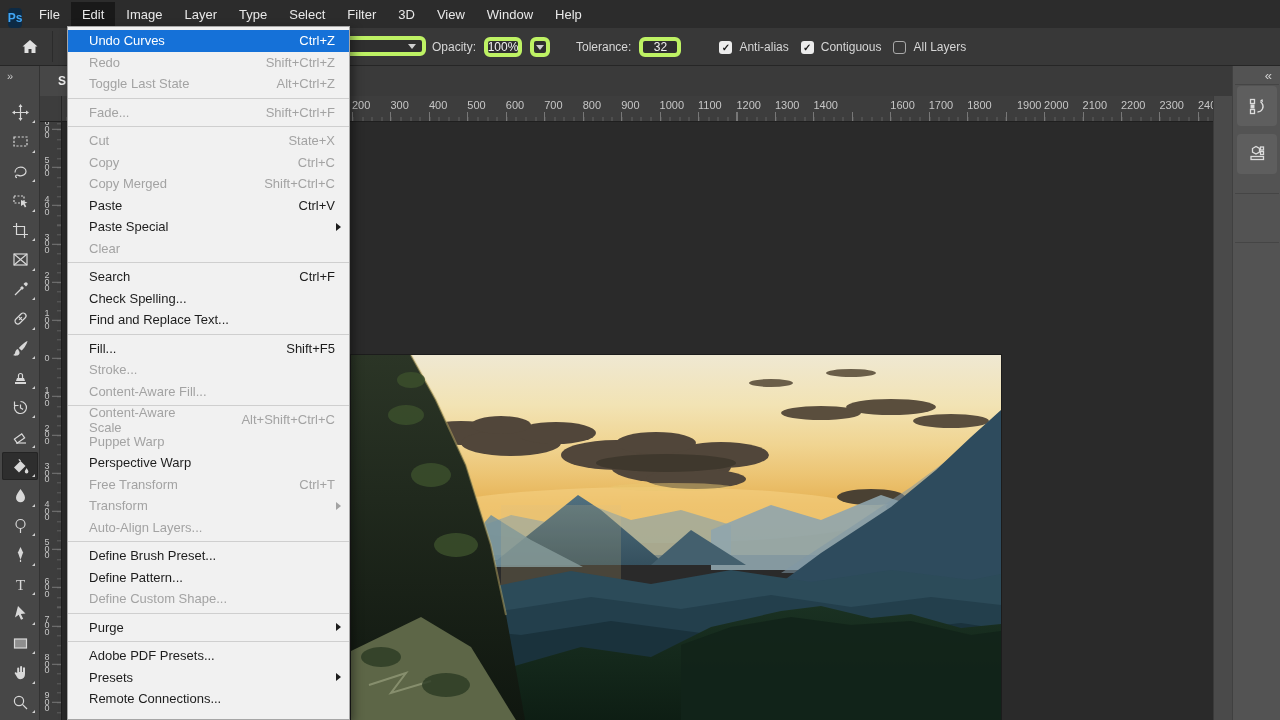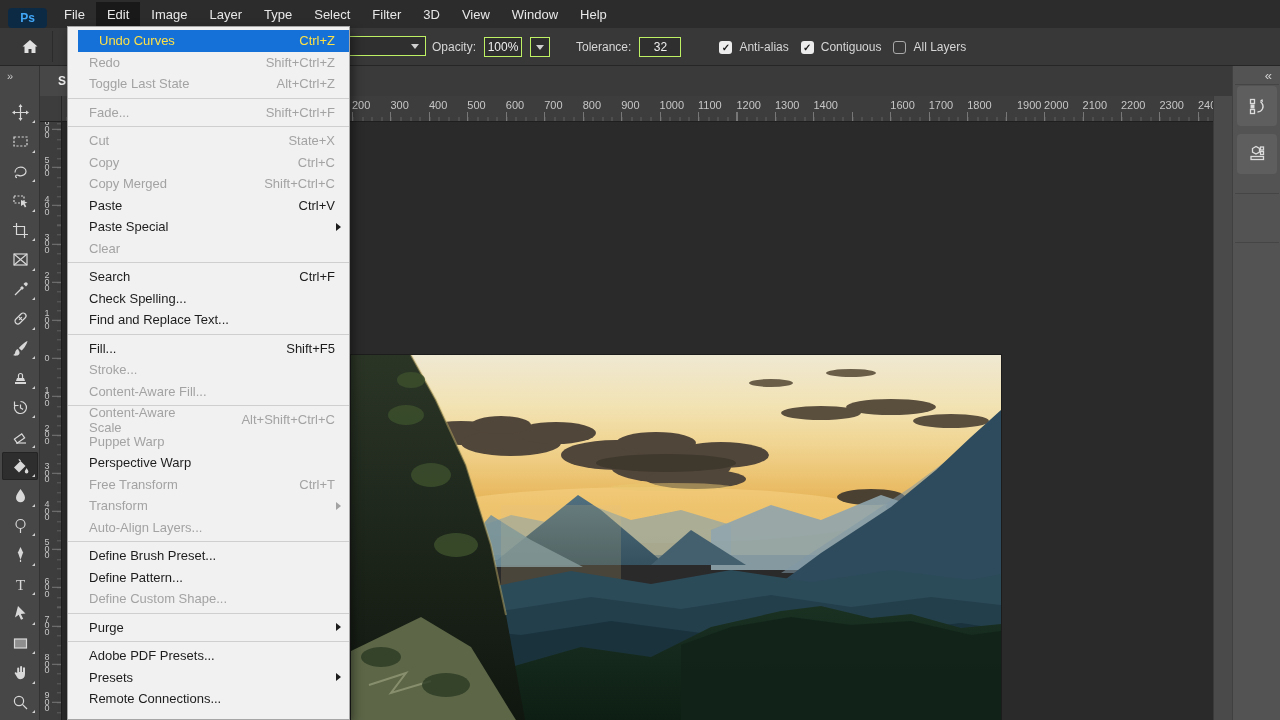--- a/index.html
+++ b/index.html
@@ -4,31 +4,31 @@
 <style>
   html,body{margin:0;padding:0;}
   body{width:1280px;height:720px;overflow:hidden;position:relative;
        background:#2a2a2a;font-family:"Liberation Sans",sans-serif;
        -webkit-font-smoothing:antialiased;}
   .abs{position:absolute;}
 
   
   #menubar{left:0;top:0;width:1280px;height:28px;background:#2c2c2c;
     display:flex;align-items:center;padding-left:6px;box-sizing:border-box;z-index:40;}
-  #ps-logo{width:39px;height:20px;background:#0d2a44;border-radius:4px;color:#41a6f5;
+  #ps-logo{width:14px;height:20px;background:#0d2a44;border-radius:4px;color:#41a6f5;
     font-weight:bold;font-size:12px;display:flex;align-items:center;justify-content:center;margin:8px 6px 0 2px;}
   .mb-item{color:#e8e8e8;font-size:13px;padding:5px 11px;cursor:default;}
   .mb-item.active{background:#191919;}
 
   
   #optionsbar{left:0;top:28px;width:1280px;height:38px;background:#383838;
     border-bottom:1px solid #262626;box-sizing:border-box;z-index:30;color:#d6d6d6;font-size:12px;}
   #home-tile{left:8px;top:3px;width:44px;height:31px;display:flex;align-items:center;justify-content:center;
     border-right:1px solid #2b2b2b;}
-  .vbox{background:#2f2f2f;border:1px solid #bef264;border-radius:0;height:20px;
+  .vbox{background:#2f2f2f;border:4px solid #bef264;border-radius:6px;height:20px;
     display:flex;align-items:center;justify-content:center;color:#f0f0f0;box-sizing:border-box;}
   #mode-dd{left:330px;top:8px;width:96px;justify-content:flex-end;padding-right:6px;}
   .chev{width:0;height:0;border-left:4px solid transparent;border-right:4px solid transparent;
     border-top:5px solid #cfcfcf;display:inline-block;}
   #opts-row{left:432px;top:8px;height:22px;display:flex;align-items:center;gap:8px;}
   .opt-label{color:#d6d6d6;}
   .chevbox{width:20px;}
   .gap{width:10px;}
   .cb-wrap{display:flex;align-items:center;gap:7px;margin-left:12px;}
   .cb{width:13px;height:13px;border-radius:3px;box-sizing:border-box;display:flex;
@@ -96,21 +96,21 @@
 
   
   #editmenu{left:67px;top:26px;width:283px;height:694px;background:#f1f1f1;
     border:1px solid #a6a6a6;box-sizing:border-box;z-index:50;
     box-shadow:3px 4px 10px rgba(0,0,0,.45);padding-top:3px;overflow:hidden;}
   .menu-row{height:21.5px;display:flex;align-items:center;font-size:13px;position:relative;}
   .menu-row .lbl{margin-left:21px;flex:1;}
   .menu-row .sc{margin-right:14px;}
   .menu-row.enabled{color:#1d1d1d;}
   .menu-row.disabled{color:#a3a3a3;gap:36px;}
-  .menu-row.highlighted{color:#fde047;margin-left:10px;}
+  .menu-row.highlighted{color:#ffffff;}
   .menu-sep{height:1px;background:#cfcfcf;margin:3px 0;}
   .subarrow{width:0;height:0;border-top:4.5px solid transparent;border-bottom:4.5px solid transparent;
     border-left:5.5px solid currentColor;margin-right:8px;}
 </style>
 </head>
 <body>
 
 <div id="canvas" class="abs"></div>
 
 <div id="photo" class="abs">

